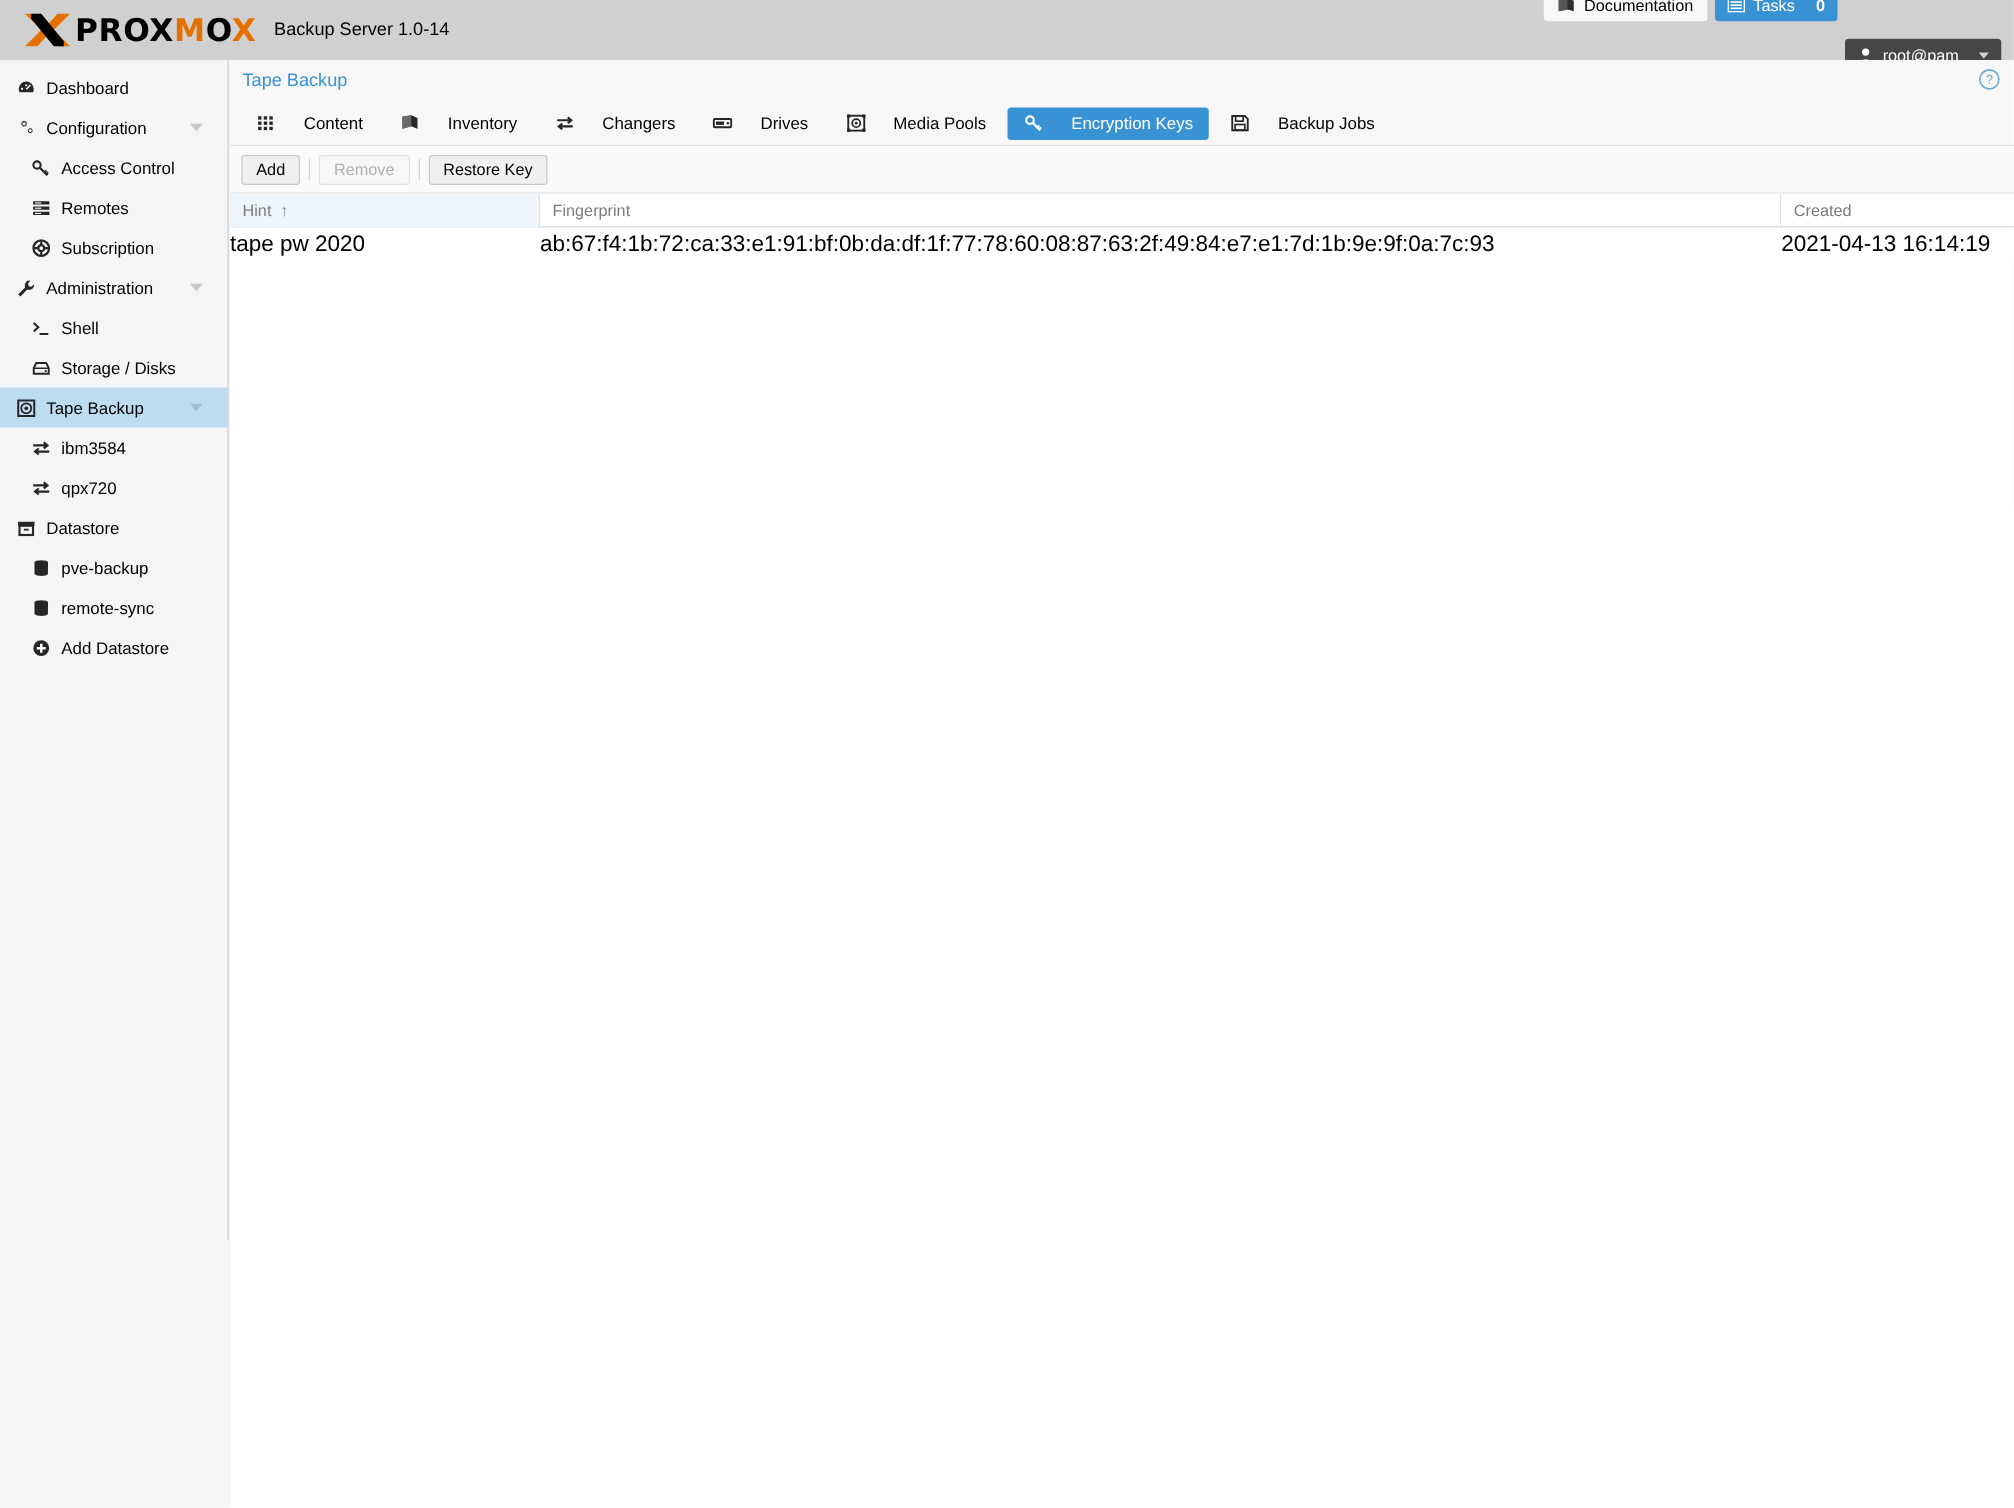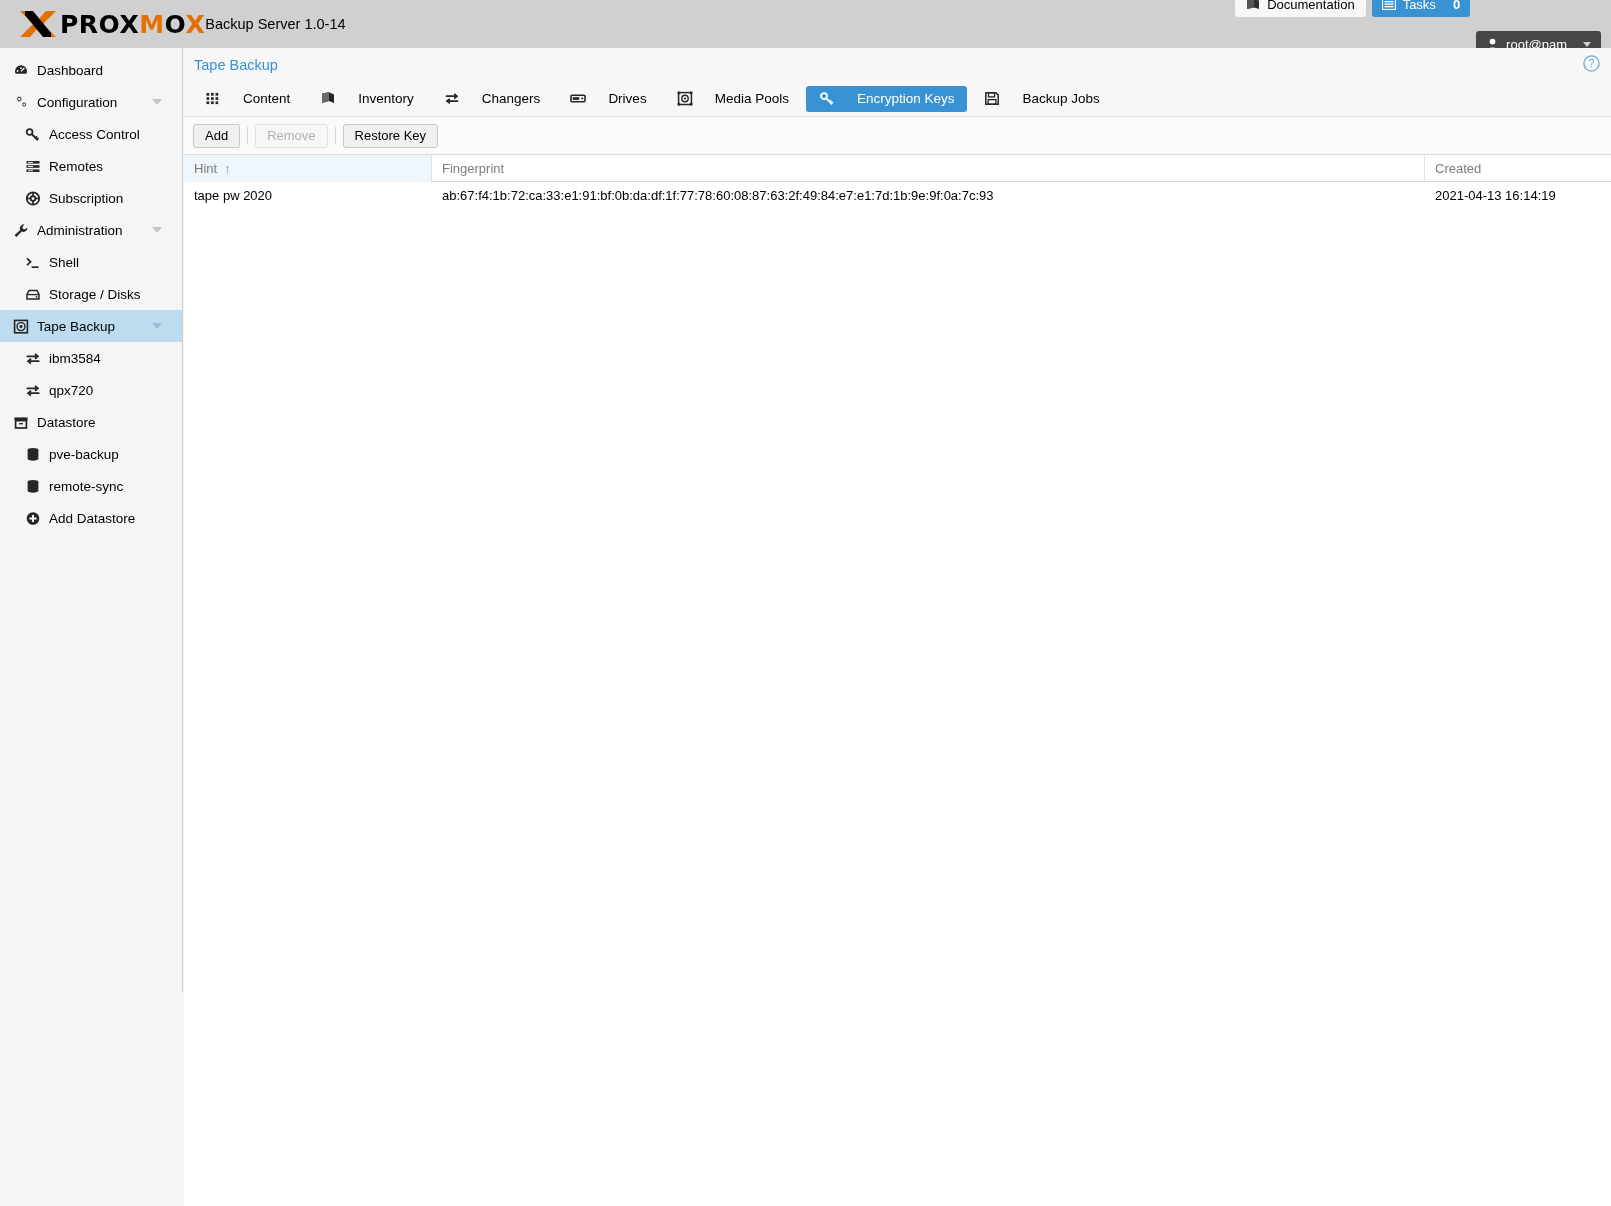--- a/index.html
+++ b/index.html
@@ -30,20 +30,21 @@
     font-weight: bold;
     font-size: 25px;
     letter-spacing: 0.5px;
     margin-left: 4px;
     font-family: "DejaVu Sans", sans-serif;
     line-height: 1;
   }
   .logo-text .blk { color: #000; }
   .logo-text .org { color: #e57000; }
   .product-title {
+    margin-left: 14px;
     font-size: 14.5px;
     color: #000;
   }
   .topbar-right {
     margin-left: auto;
     display: flex; align-items: flex-start;
     gap: 6px;
     padding-right: 10px;
   }
   .tb-btn {
@@ -188,23 +189,22 @@
   .sort-arrow { margin-left: 7px; font-size: 13px; color: #8d8d8d; line-height: 1; }
   .th-hint { width: 248px; }
   .th-fp { width: 993px; }
   .th-created { width: 185px; border-right: none; }
   .grid-row {
     display: flex;
     height: 26px;
     align-items: center;
   }
   .td {
-    font-size: 13px;
+    font-size: 18px;
     color: #000;
-    padding-left: 10px;
     height: 26px;
     display: flex; align-items: center;
     overflow: hidden; white-space: nowrap;
   }
   .td-hint { width: 248px; }
   .td-fp { width: 993px; }
   .td-created { width: 185px; }
 </style>
 </head>
 <body>

